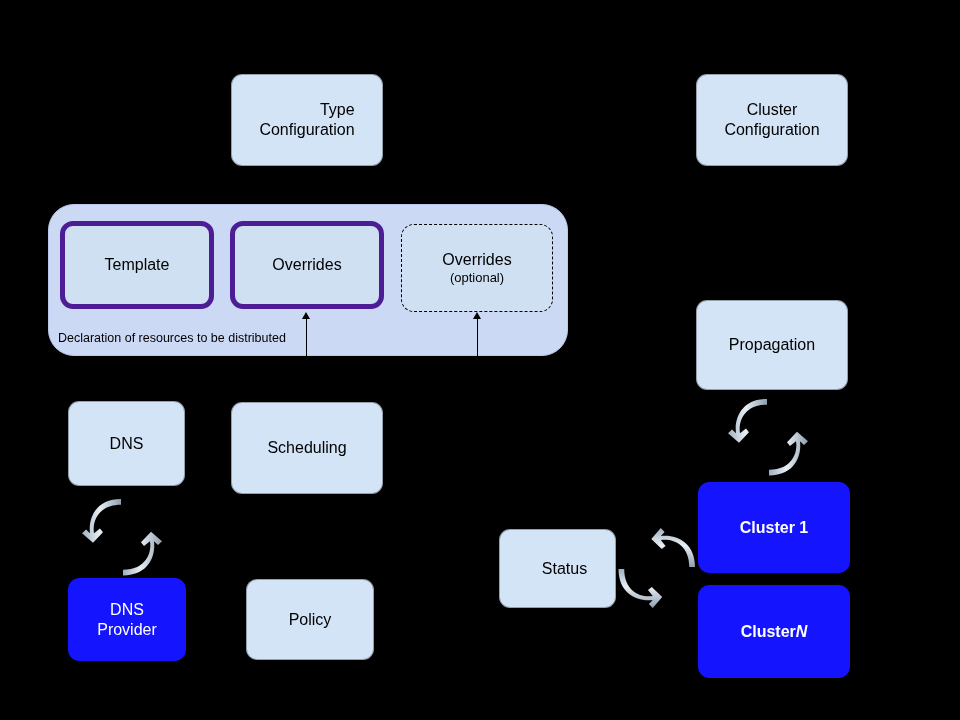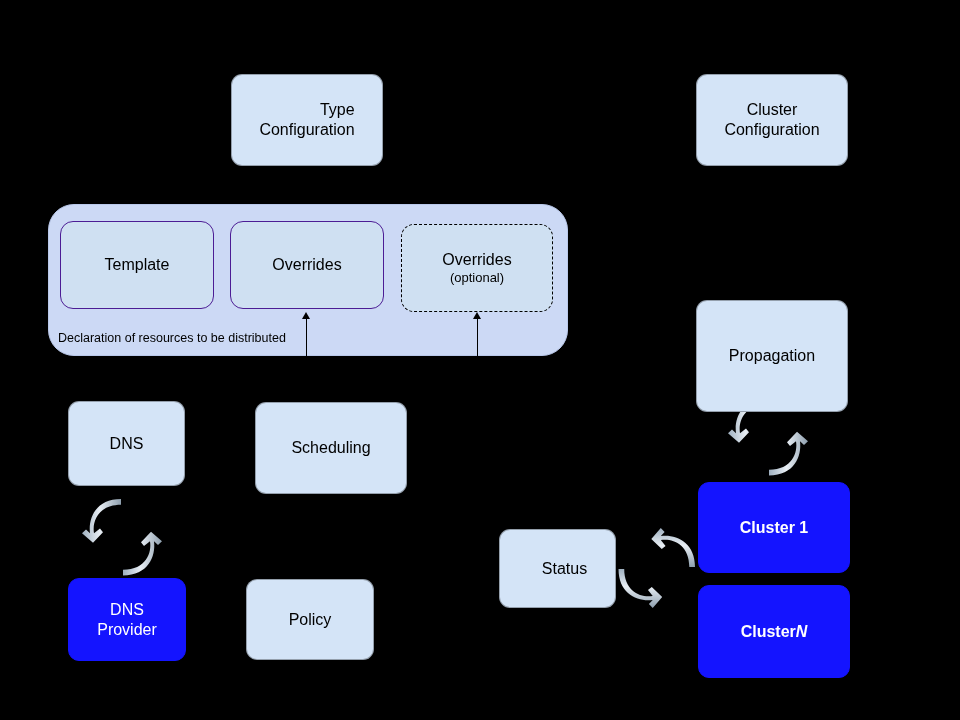--- a/index.html
+++ b/index.html
@@ -36,21 +36,21 @@
   }
   .node .lbl { display: block; }
   .node .sub { display: block; font-size: 13px; }
 
   
   .node.plain { border: 1px solid rgba(0,0,0,0.30); }
 
   
   .node.inner {
     background: #cfe0f2;
-    border: 1px solid #4c1d95;
+    border: 5px solid #4c1d95;
     border-radius: 13px;
   }
   .node.dashdot {
     border: 1px dashed #000000;
     border-style: dashed;
   }
 
   
   .node.blue {
     background: #1414ff;
@@ -178,33 +178,33 @@
 
   <div class="node plain" style="left:68px; top:401px; width:117px; height:85px;">
     <span class="lbl">DNS</span>
   </div>
 
   <div class="node blue dnsprov" style="left:68px; top:578px; width:118px; height:83px;">
     <span class="lbl">DNS
 Provider</span>
   </div>
 
-  <div class="node plain" style="left:231px; top:402px; width:152px; height:92px;margin-left:24px;">
+  <div class="node plain" style="left:231px; top:402px; width:152px; height:92px;">
     <span class="lbl">Scheduling</span>
   </div>
 
   <div class="node plain" style="left:246px; top:579px; width:128px; height:81px;">
     <span class="lbl">Policy</span>
   </div>
 
   <div class="node plain" style="left:499px; top:529px; width:117px; height:79px;padding-left:20px;">
     <span class="lbl">Status</span>
   </div>
 
-  <div class="node plain" style="left:696px; top:300px; width:152px; height:112px;">
+  <div class="node plain" style="left:696px; top:300px; width:152px; height:90px;">
     <span class="lbl">Propagation</span>
   </div>
 
   <div class="node blue" style="left:698px; top:482px; width:152px; height:91px;">
     <span class="lbl">Cluster 1</span>
   </div>
 
   <div class="node blue" style="left:698px; top:585px; width:152px; height:93px;">
     <span>Cluster </span><span style="font-style:italic;">N</span>
   </div>

